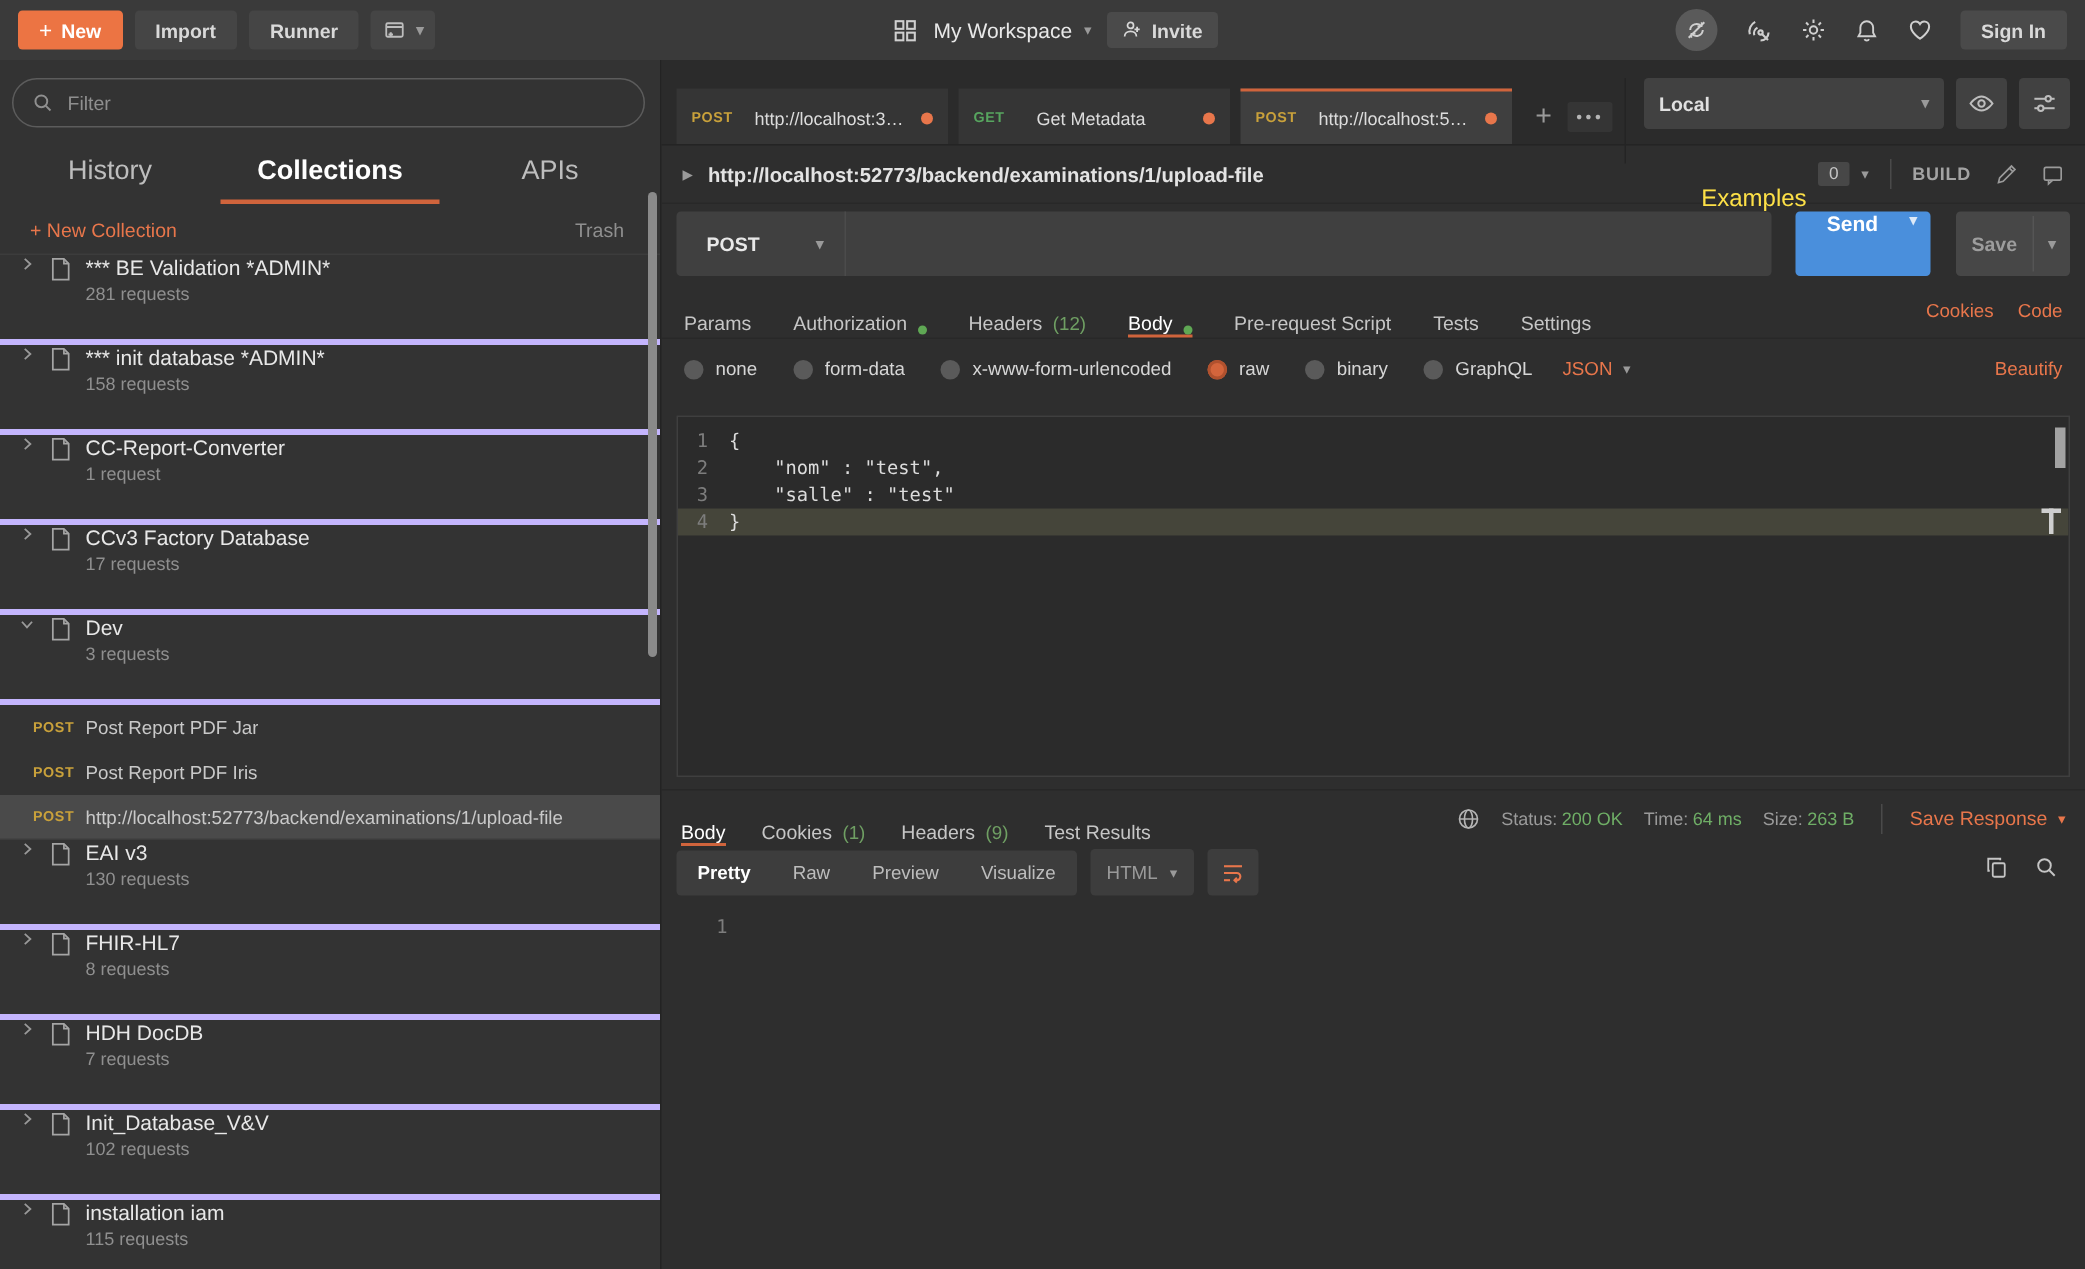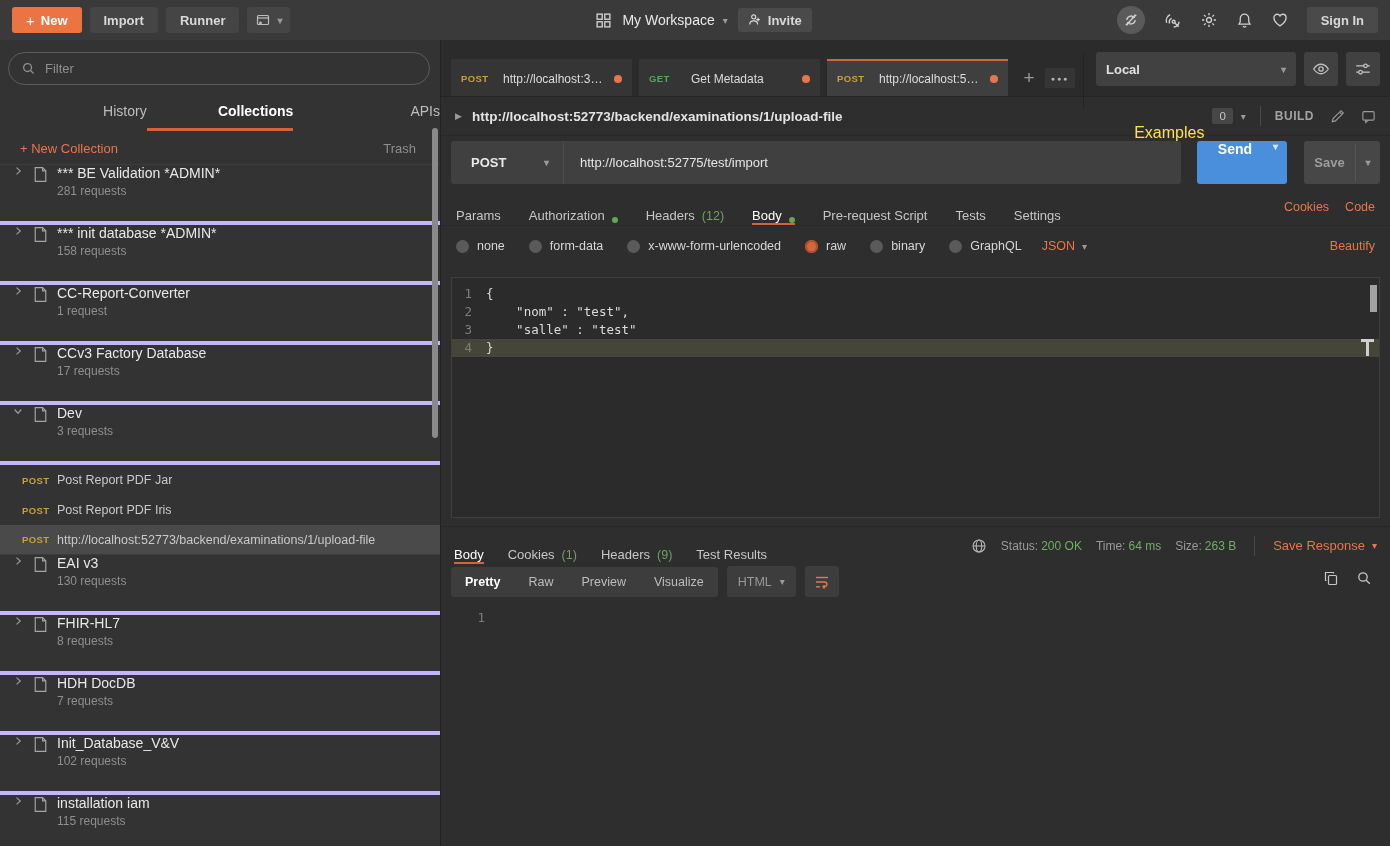--- a/index.html
+++ b/index.html
@@ -27,21 +27,21 @@
 
   
   .content { display:flex; height:806px; }
 
   
   .sidebar { width:440px; background:#333333; position:relative; overflow:hidden; flex:none; }
   .filter-wrap { margin:12px 10px 0 8px; height:33px; border:1px solid #5c5c5c; border-radius:17px; display:flex; align-items:center; padding:0 12px; gap:9px; color:#8f8f8f; }
   .filter-wrap input { background:transparent; border:none; outline:none; color:#d6d6d6; font-family:inherit; font-size:13px; width:100%; }
   .filter-wrap input::placeholder { color:#8f8f8f; }
   .side-tabs { display:flex; margin-top:12px; }
-  .side-tab { flex:1; text-align:right; background:none; border:none; color:#bdbdbd; font-family:inherit; font-size:14px; padding:6px 0 9px; cursor:pointer; border-bottom:3px solid transparent; }
+  .side-tab { flex:1; text-align:center; background:none; border:none; color:#bdbdbd; font-family:inherit; font-size:18px; padding:6px 0 9px; cursor:pointer; border-bottom:3px solid transparent; }
   .side-tab.active { color:#ffffff; font-weight:700; border-bottom-color:#d0643c; }
   .side-actions { display:flex; align-items:center; padding:10px 24px 8px 20px; }
   .new-coll { color:#e8764b; font-size:13px; background:none; border:none; font-family:inherit; cursor:pointer; }
   .trash { margin-left:auto; color:#8f8f8f; font-size:13px; background:none; border:none; font-family:inherit; cursor:pointer; }
   .side-list { border-top:1px solid #3c3c3c; }
   .row-coll { height:60px; display:flex; align-items:flex-start; padding:0 12px; border-bottom:4px solid #c4b5fd; cursor:pointer; }
   .row-coll .chevicon { color:#9a9a9a; width:14px; }
   .row-coll .chevicon svg { transition:none; }
   .row-coll.expanded .chevicon svg { transform:rotate(90deg); }
   .collicon { color:#a5a5a5; margin:0 8px 0 6px; }
@@ -556,21 +556,20 @@
         </div>
       </div>
 
       <div class="url-row">
         <div class="method-url">
           <div class="method-box">
             <span>POST</span>
             <span class="chev">▾</span>
           </div>
           <div class="url-div"></div>
-          <input class="url-input" type="text" value="http://localhost:52775/test/import" style="">
         </div>
         <button class="send-btn">
           <span class="lbl">Send</span>
           <span class="chev">▾</span>
         </button>
         <button class="save-btn">
           <span class="lbl">Save</span>
           <span class="chev">▾</span>
         </button>
       </div>

